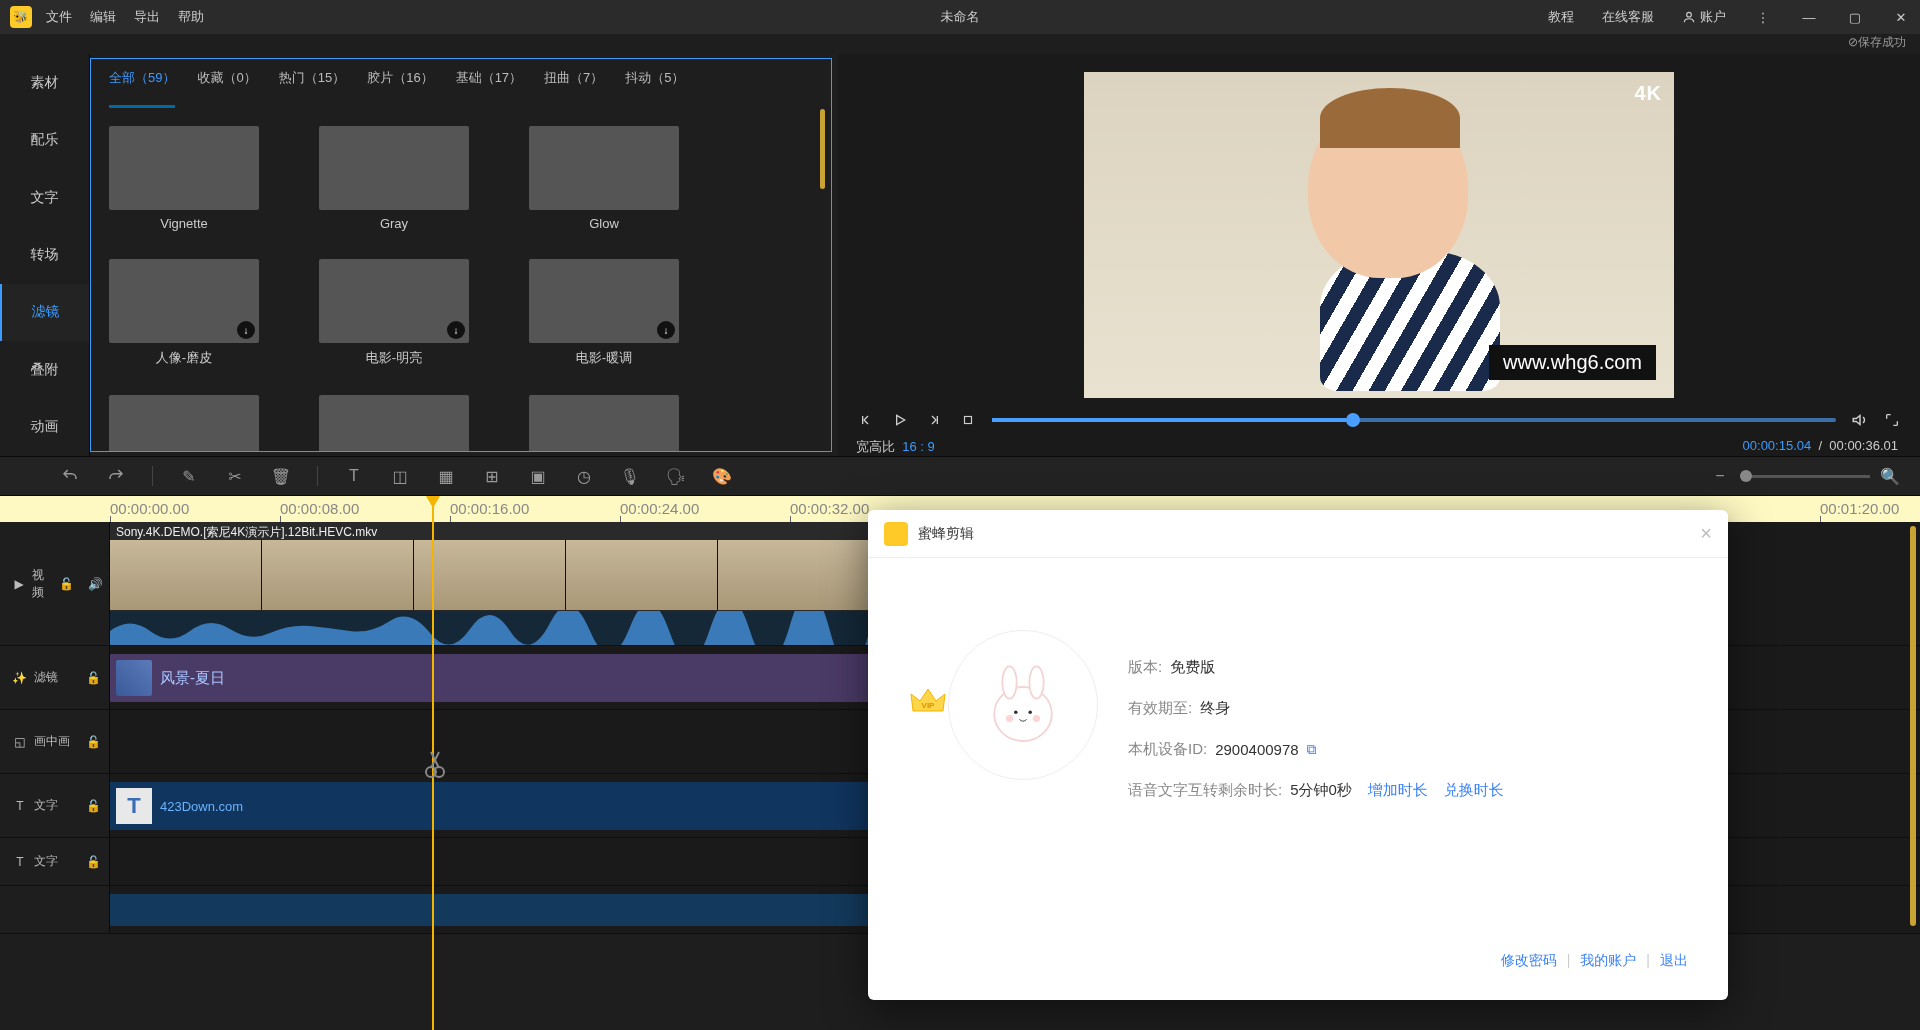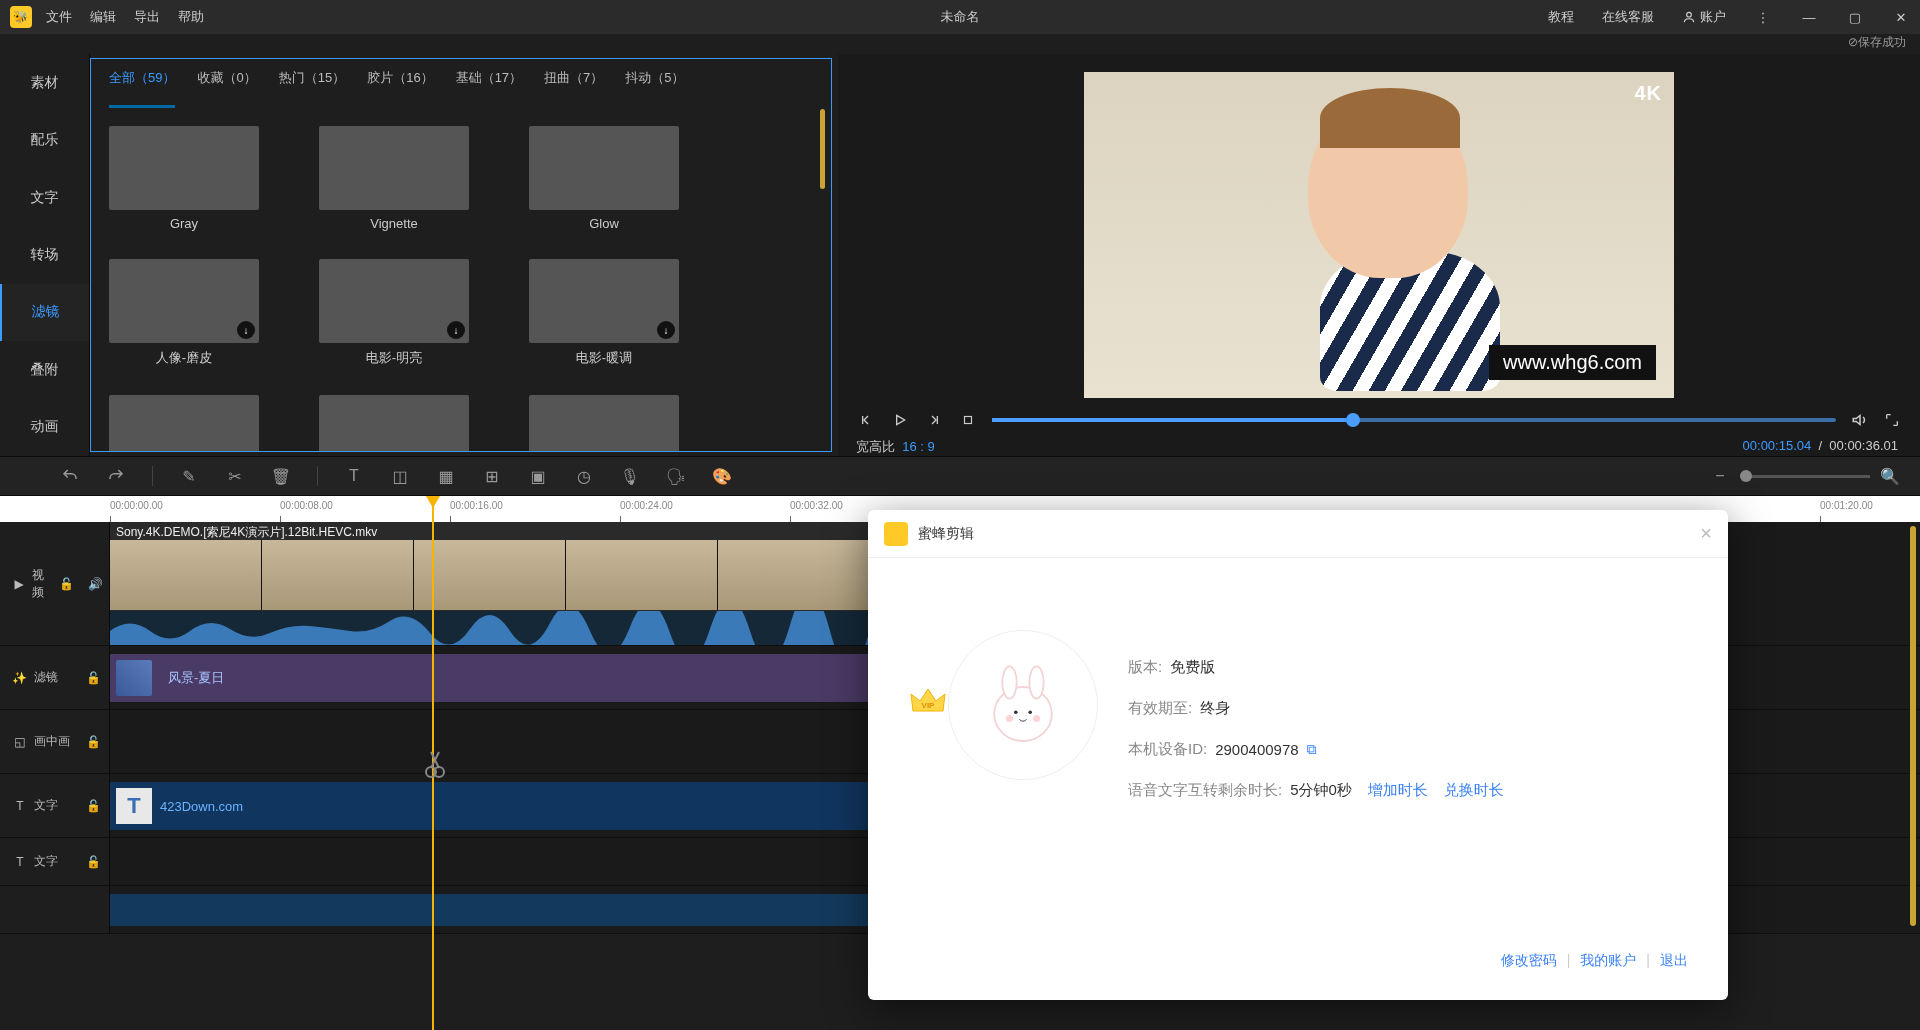--- a/index.html
+++ b/index.html
@@ -56,21 +56,21 @@
 
 .toolbar { height: 40px; background: #232323; border-top:1px solid #0a0a0a; border-bottom:1px solid #0a0a0a; display:flex; align-items:center; padding:0 60px; gap:26px; position:relative;}
 .toolbar .tic { width:20px; height:20px; display:flex; align-items:center; justify-content:center; color:#999; cursor:pointer;}
 .toolbar .sep { width:1px; height:20px; background:#444; }
 .toolbar .zoom { position:absolute; right:20px; display:flex; align-items:center; gap:10px;}
 .toolbar .zslider { width:130px; height:3px; background:#555; position:relative;}
 .toolbar .zknob { position:absolute; left:0; top:-5px; width:12px; height:12px; background:#888; border-radius:50%;}
 
 
 .timeline-wrap { background:#1e1e1e; height: 534px; position:relative; overflow:hidden;}
-.ruler { height:26px; background:#ffffff; display:flex; padding-left:110px; font-size:10px; color:#888; position:relative;}
+.ruler { height:26px; background:#fef9c3; display:flex; padding-left:110px; font-size:15px; color:#888; position:relative;}
 .ruler .tick { position:absolute; top:4px; }
 .ruler .tick::after { content:""; position:absolute; left:0; top:16px; width:1px; height:6px; background:#666;}
 .playhead { position:absolute; left:432px; top:0; width:2px; height:534px; background:#f5b400; z-index:5;}
 .playhead::before { content:""; position:absolute; top:0; left:-6px; width:14px; height:12px; background:#f5b400; clip-path: polygon(0 0,100% 0,50% 100%);}
 
 .tracks { padding-left:0; }
 .track { height:64px; border-bottom:1px solid #0f0f0f; display:flex; align-items:center; position:relative;}
 .track-head { width:110px; height:100%; background:#1e1e1e; border-right:1px solid #0a0a0a; display:flex; align-items:center; gap:6px; padding-left:12px; font-size:12px; color:#bbb;}
 .track-head .lock { font-size:12px; color:#666; margin-left:auto; margin-right:8px;}
 .track-head .ic { width:16px; height:16px; display:flex; align-items:center; justify-content:center;}
@@ -79,21 +79,21 @@
 .track.video { height:124px; }
 .clip-video { position:absolute; left:0; top:0; width:760px; height:100%; background:#2a2a2a; }
 .clip-video .name { position:absolute; top:2px; left:6px; font-size:12px; color:#eee; z-index:2;}
 .clip-video .frames { position:absolute; top:18px; left:0; width:100%; height:70px; display:flex;}
 .clip-video .frame { flex:1; background:linear-gradient(#c8b89a,#a89878); border-right:1px solid #111;}
 .clip-video .wave { position:absolute; bottom:0; left:0; width:100%; height:34px; background:#142838;}
 .clip-video .wave svg { width:100%; height:100%;}
 
 .clip-filter { position:absolute; left:0; top:8px; width:760px; height:48px; background:#4a3a66; border-radius:1px; display:flex; align-items:center; gap:8px; padding-left:6px;}
 .clip-filter .fic { width:36px; height:36px; background:linear-gradient(45deg,#3a5a9a,#5a7aba); border-radius:2px;}
-.clip-filter .flbl { color:#a9c4ff; font-size:13px;margin-left:8px;}
+.clip-filter .flbl { color:#a9c4ff; font-size:15px;}
 
 .clip-text { position:absolute; left:0; top:8px; width:760px; height:48px; background:#10355f; display:flex; align-items:center; gap:8px; padding-left:6px;}
 .clip-text .tic2 { width:36px; height:36px; background:#e8e8e8; color:#3a6db5; display:flex; align-items:center; justify-content:center; font-size:22px; font-weight:bold;}
 .clip-text .tlbl { color:#6ab3ff; font-size:13px;}
 
 .track.small { height:48px;}
 .clip-small { position:absolute; left:0; top:8px; width:760px; height:32px; background:#133a5c; border-radius:1px; display:flex; align-items:center; padding-left:6px;}
 .clip-small .slbl { color:#6ab3ff; font-size:12px;}
 
 .tscroll { position:absolute; right:4px; top:30px; width:6px; height:400px; background:#c9a333; border-radius:3px;}
@@ -186,26 +186,26 @@
       <span class="active">全部（59）</span>
       <span>收藏（0）</span>
       <span>热门（15）</span>
       <span>胶片（16）</span>
       <span>基础（17）</span>
       <span>扭曲（7）</span>
       <span>抖动（5）</span>
     </div>
     <div class="filter-grid" id="fgrid">
         <div class="fitem">
+          <div class="thumb th-vignette"></div>
+          <div class="lbl">Vignette</div>
+        </div>
+        <div class="fitem">
           <div class="thumb th-gray"></div>
           <div class="lbl">Gray</div>
-        </div>
-        <div class="fitem">
-          <div class="thumb th-vignette"></div>
-          <div class="lbl">Vignette</div>
         </div>
         <div class="fitem">
           <div class="thumb th-glow"></div>
           <div class="lbl">Glow</div>
         </div>
         <div class="fitem">
           <div class="thumb th-portrait">
             <div class="dl">↓</div>
           </div>
           <div class="lbl">人像-磨皮</div>

